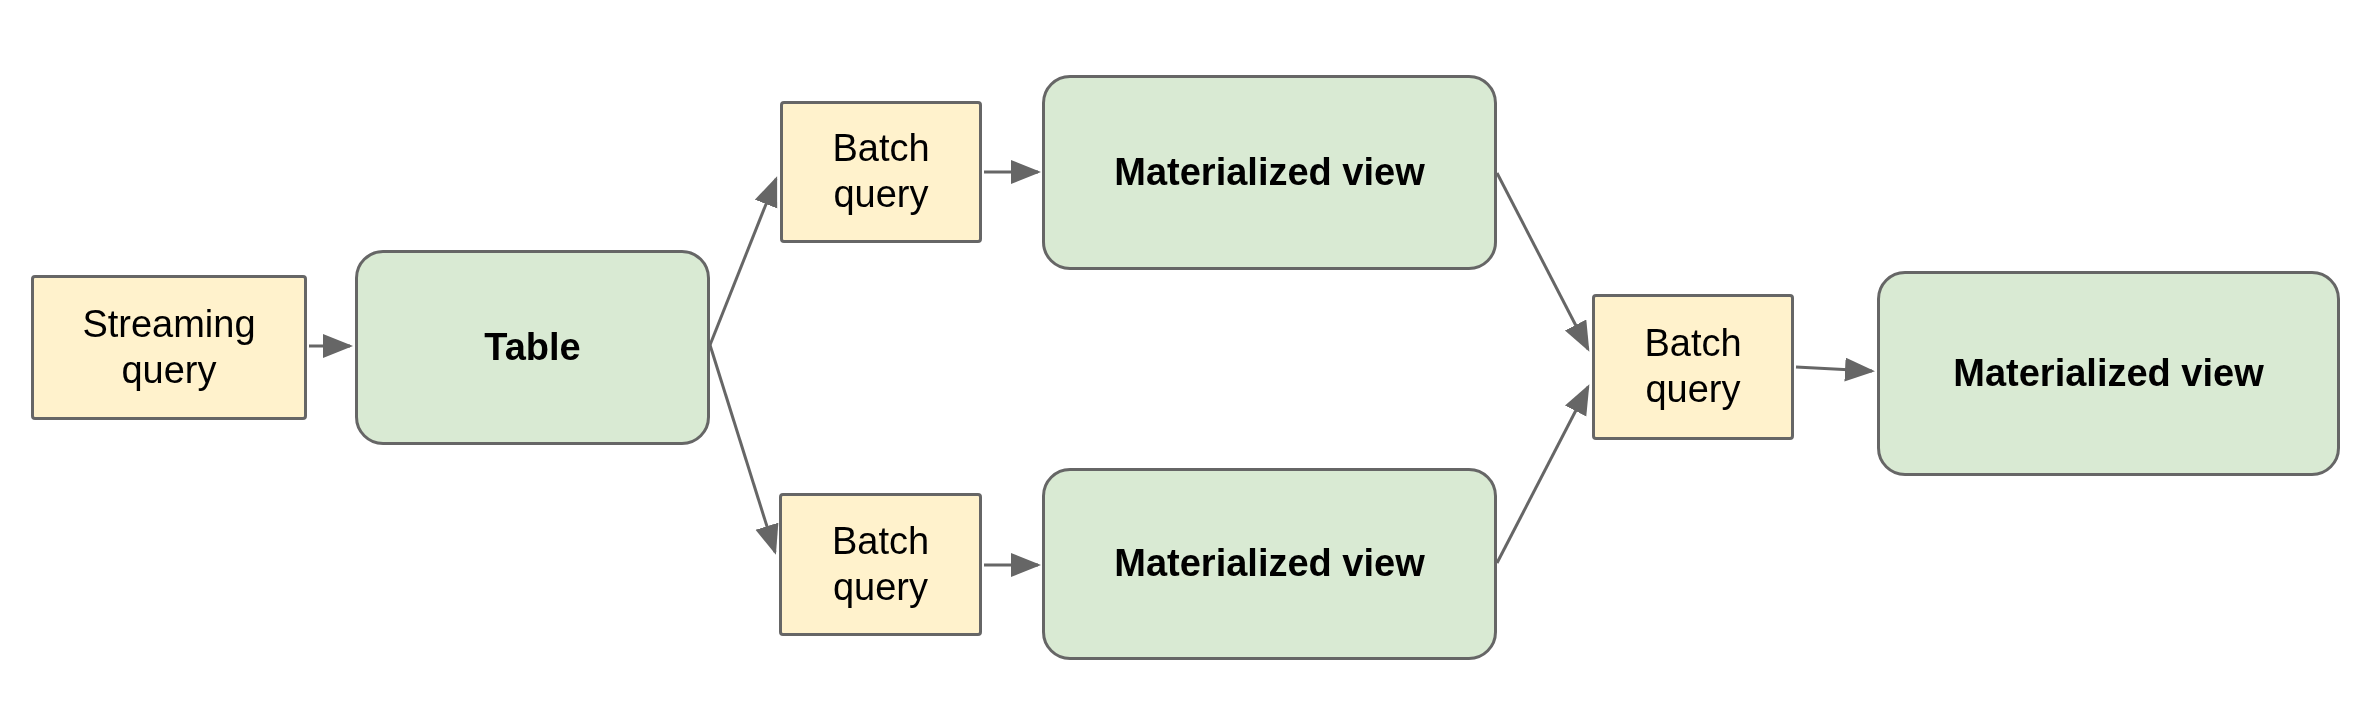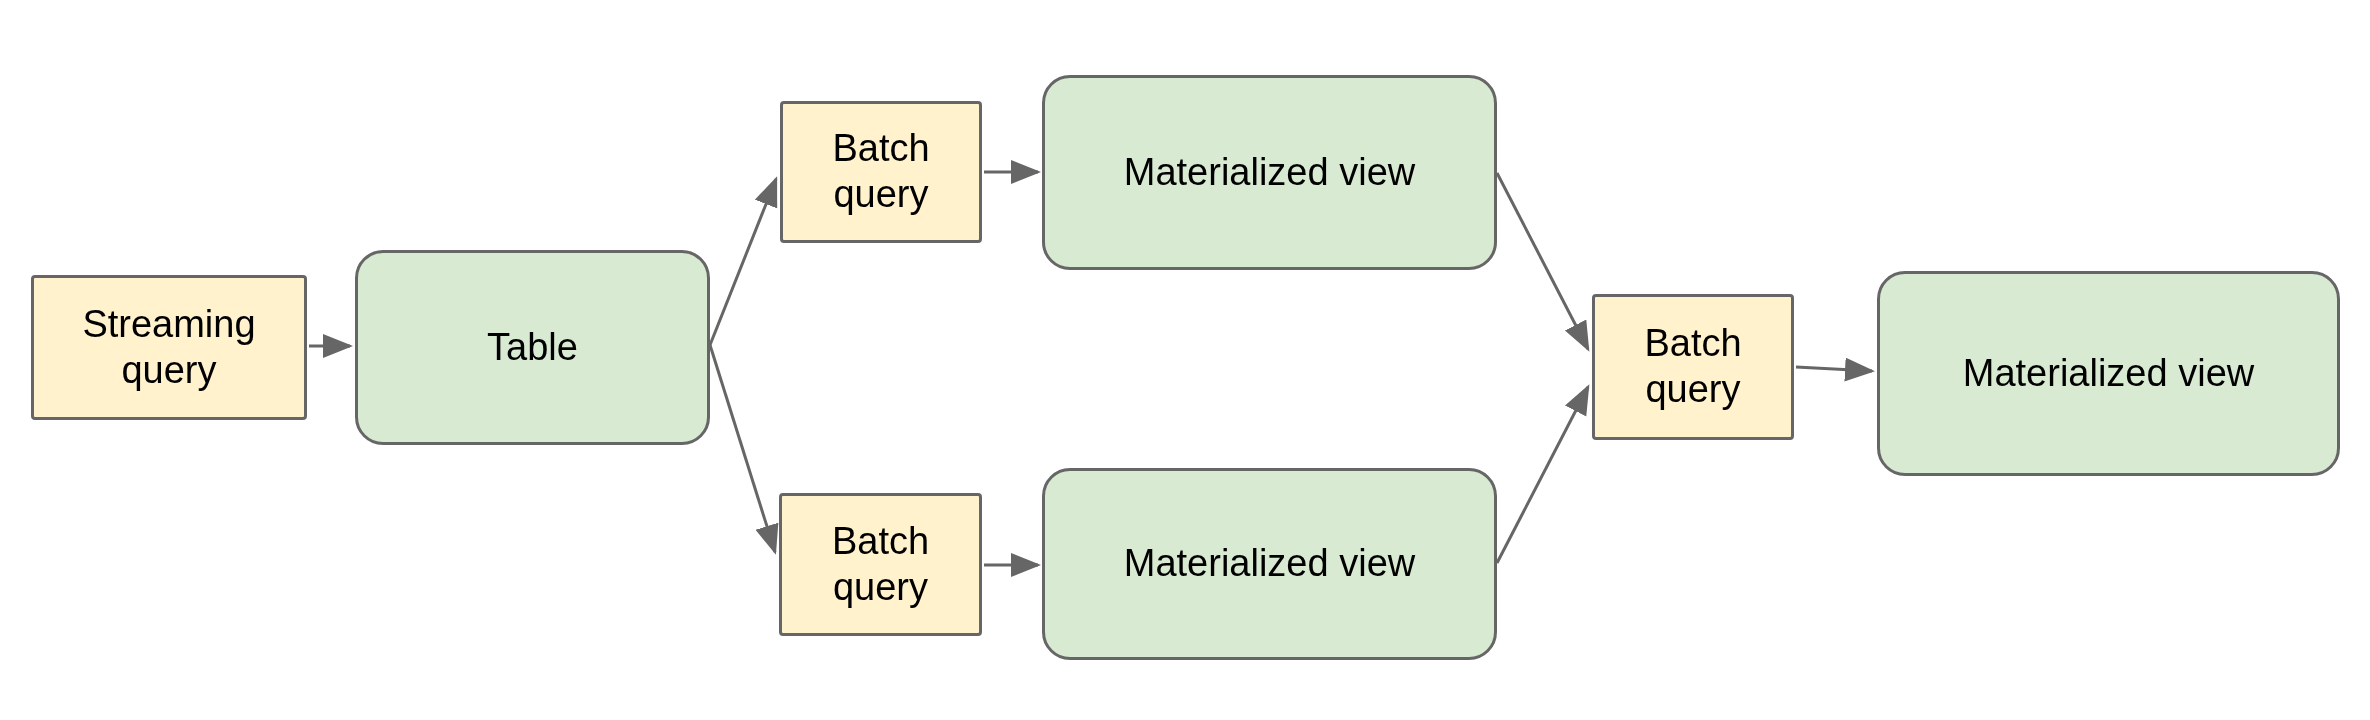--- a/index.html
+++ b/index.html
@@ -44,20 +44,21 @@
     border:3px solid var(--border);
     padding:0 10px;
   }
   .node-query{
     background:var(--query-fill);
     border-radius:4px;
   }
   .node-store{
     background:var(--store-fill);
     border-radius:28px;
+    font-weight:bold;
   }
 </style>
 </head>
 <body>
 
 <div class="canvas">
 
   <svg class="edges" viewBox="0 0 2370 720" xmlns="http://www.w3.org/2000/svg" aria-hidden="true">
     <defs>
       <marker id="arrow" markerWidth="12" markerHeight="10" refX="9" refY="4" orient="auto" markerUnits="strokeWidth">

